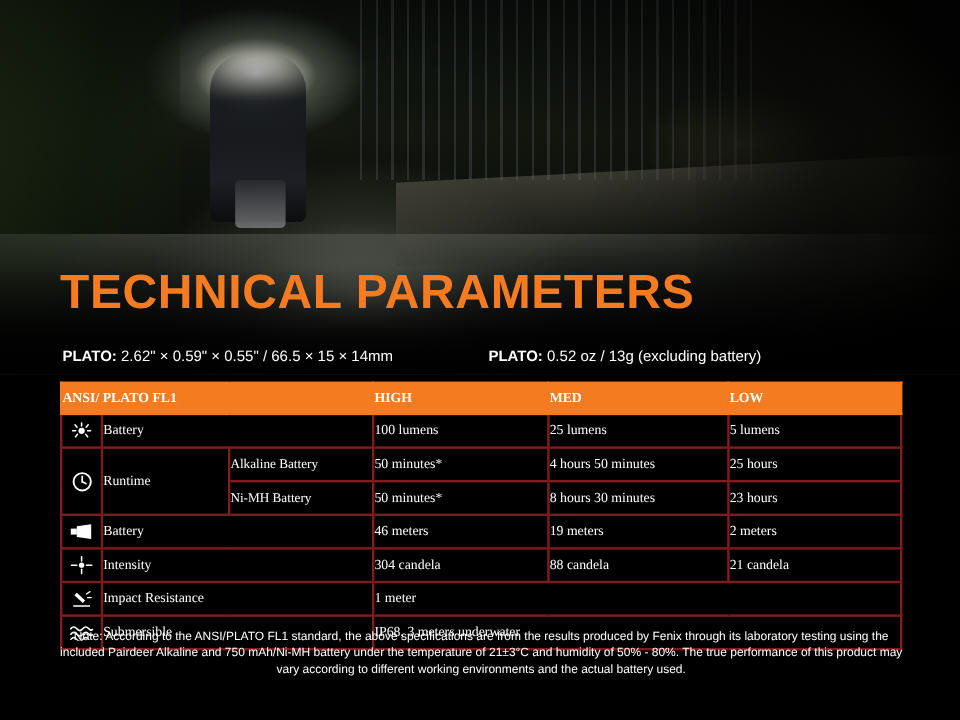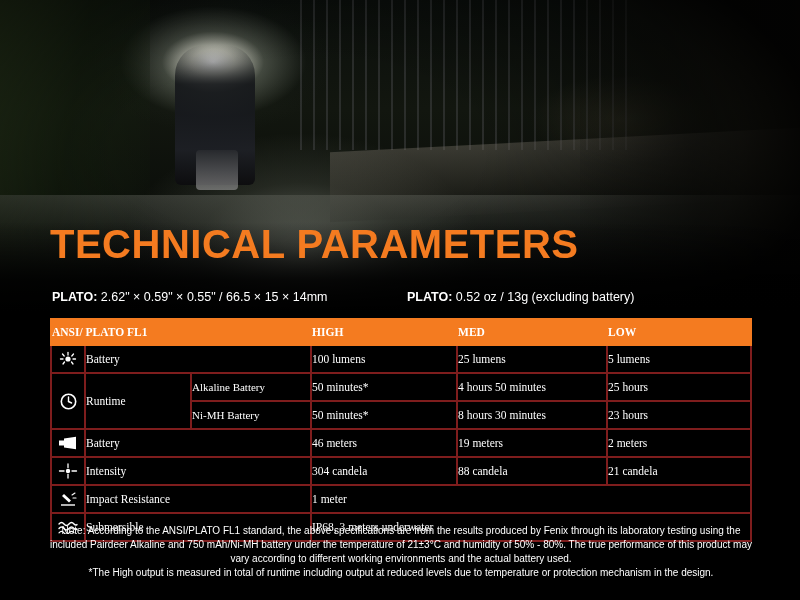--- a/index.html
+++ b/index.html
@@ -344,16 +344,15 @@
           </svg>
         </td>
         <td class="lbl-cell" colspan="2">Submersible</td>
         <td colspan="3">IP68, 3 meters underwater</td>
       </tr>
     </tbody>
   </table>
 
   <div class="note">
     <p>Note: According to the ANSI/PLATO FL1 standard, the above specifications are from the results produced by Fenix through its laboratory testing using the included Pairdeer Alkaline and 750 mAh/Ni-MH battery under the temperature of 21±3°C and humidity of 50% - 80%. The true performance of this product may vary according to different working environments and the actual battery used.</p>
-    <p>*The High output is measured in total of runtime including output at reduced levels due to temperature or protection mechanism in the design.</p>
   </div>
 
 </div>
 
 </body></html>

